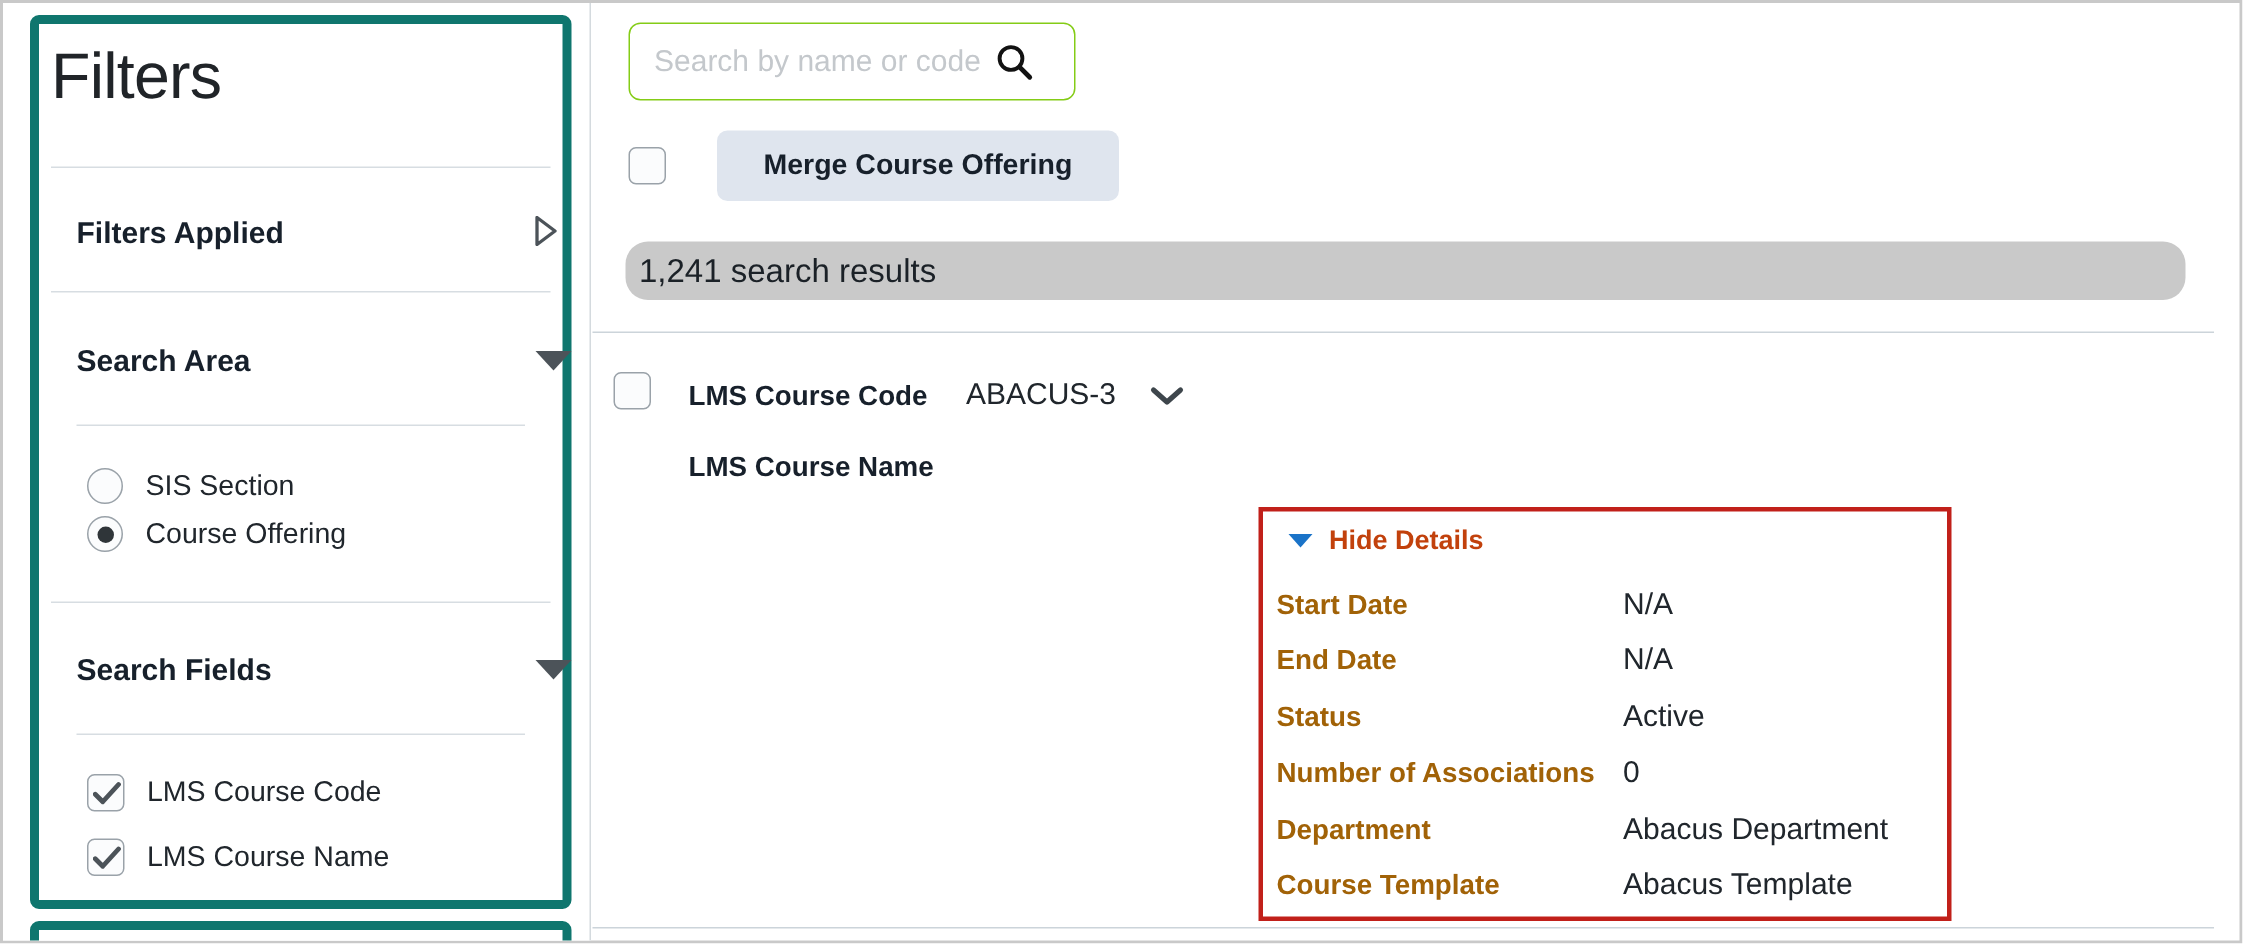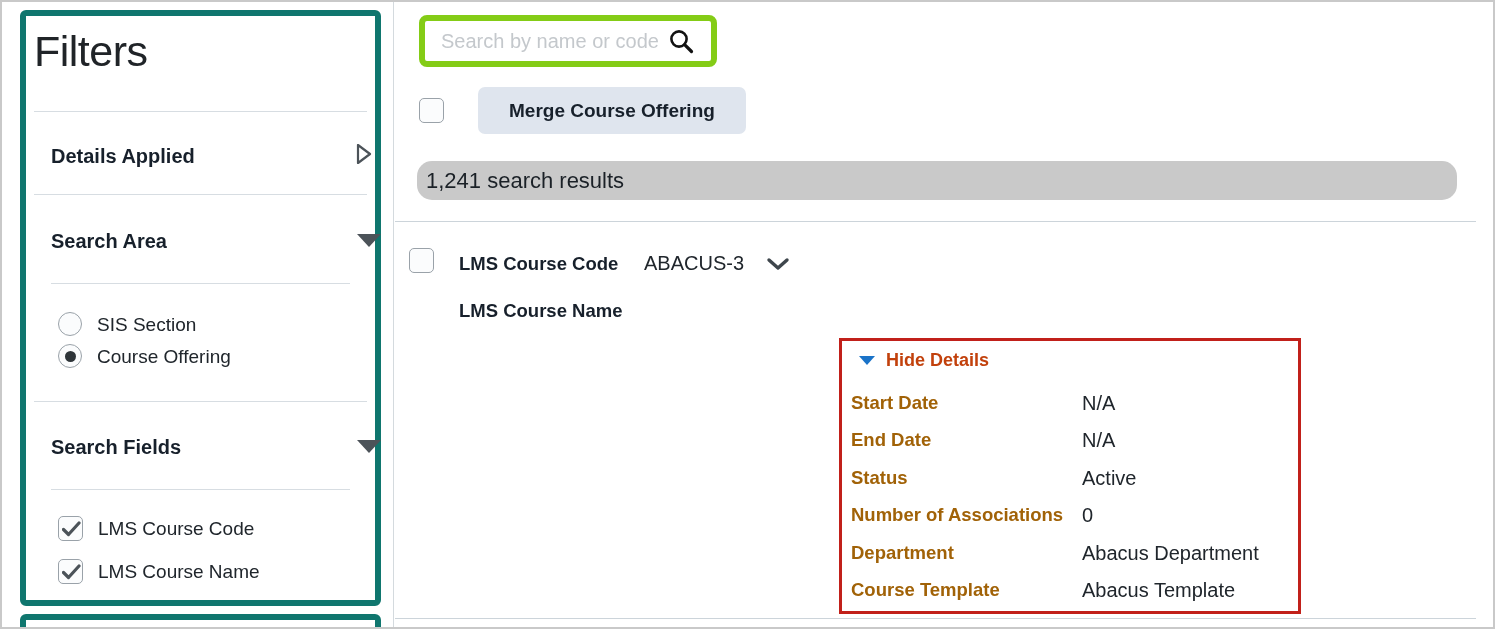--- a/index.html
+++ b/index.html
@@ -143,21 +143,21 @@
     top: 0;
     right: 0;
     height: 629px;
   }
   #search-box {
     position: absolute;
     left: 24px;
     top: 13px;
     width: 298px;
     height: 52px;
-    border: 6px solid #84cc16;
+    border: 1px solid #84cc16;
     border-radius: 8px;
     box-sizing: border-box;
     background: #ffffff;
     display: flex;
     align-items: center;
   }
   #search-input {
     border: 0;
     outline: 0;
     background: transparent;
@@ -300,21 +300,21 @@
 <div id="screen">
 
   <div id="sidebar">
     <div class="panel-card" id="panel-filters">
 
       <div class="filters-title">Filters</div>
 
       <div class="hrule" style="top:95px;"></div>
 
       <div>
-        <div class="section-head" style="left:25px; top:129px;">Details Applied</div>
+        <div class="section-head" style="left:25px; top:129px;">Filters Applied</div>
         <div class="sect-caret tri-right-outline" style="left:325px; top:125px;">
           <svg width="16" height="20" viewBox="0 0 16 20">
             <path d="M2 1 L14 10 L2 19 Z" fill="none" stroke="#4c5359" stroke-width="2.2" stroke-linejoin="round"></path>
           </svg>
         </div>
       </div>
 
       <div class="hrule" style="top:178px;"></div>
 
       <div>

